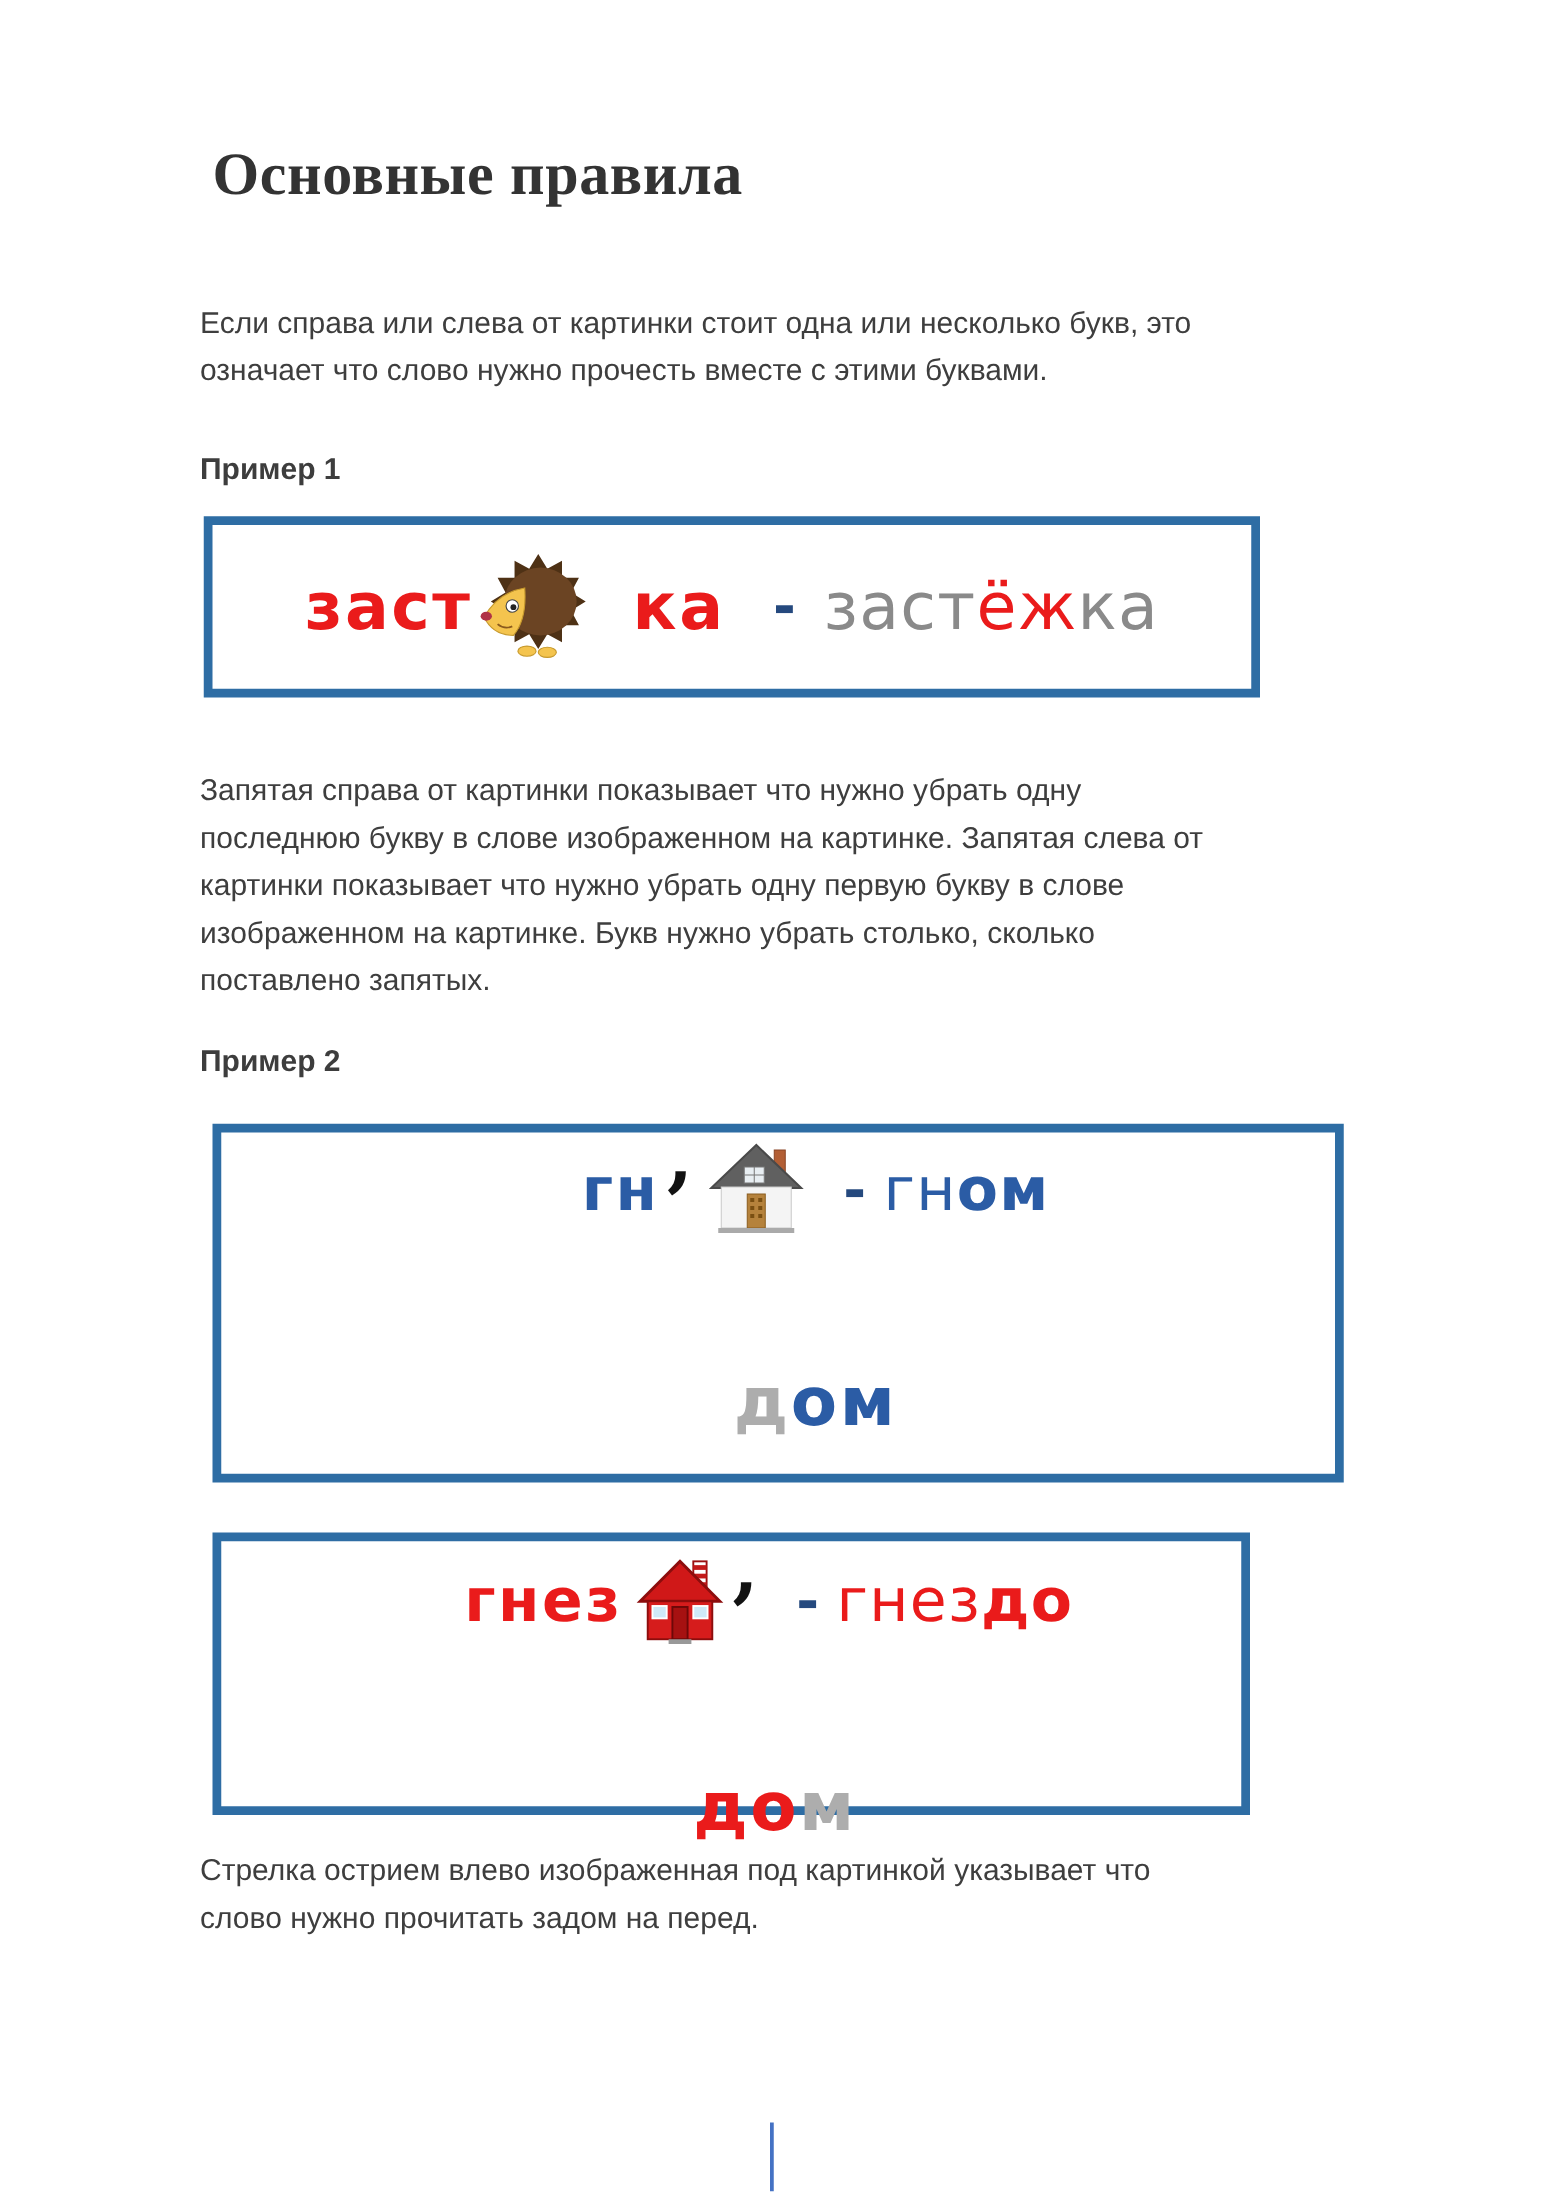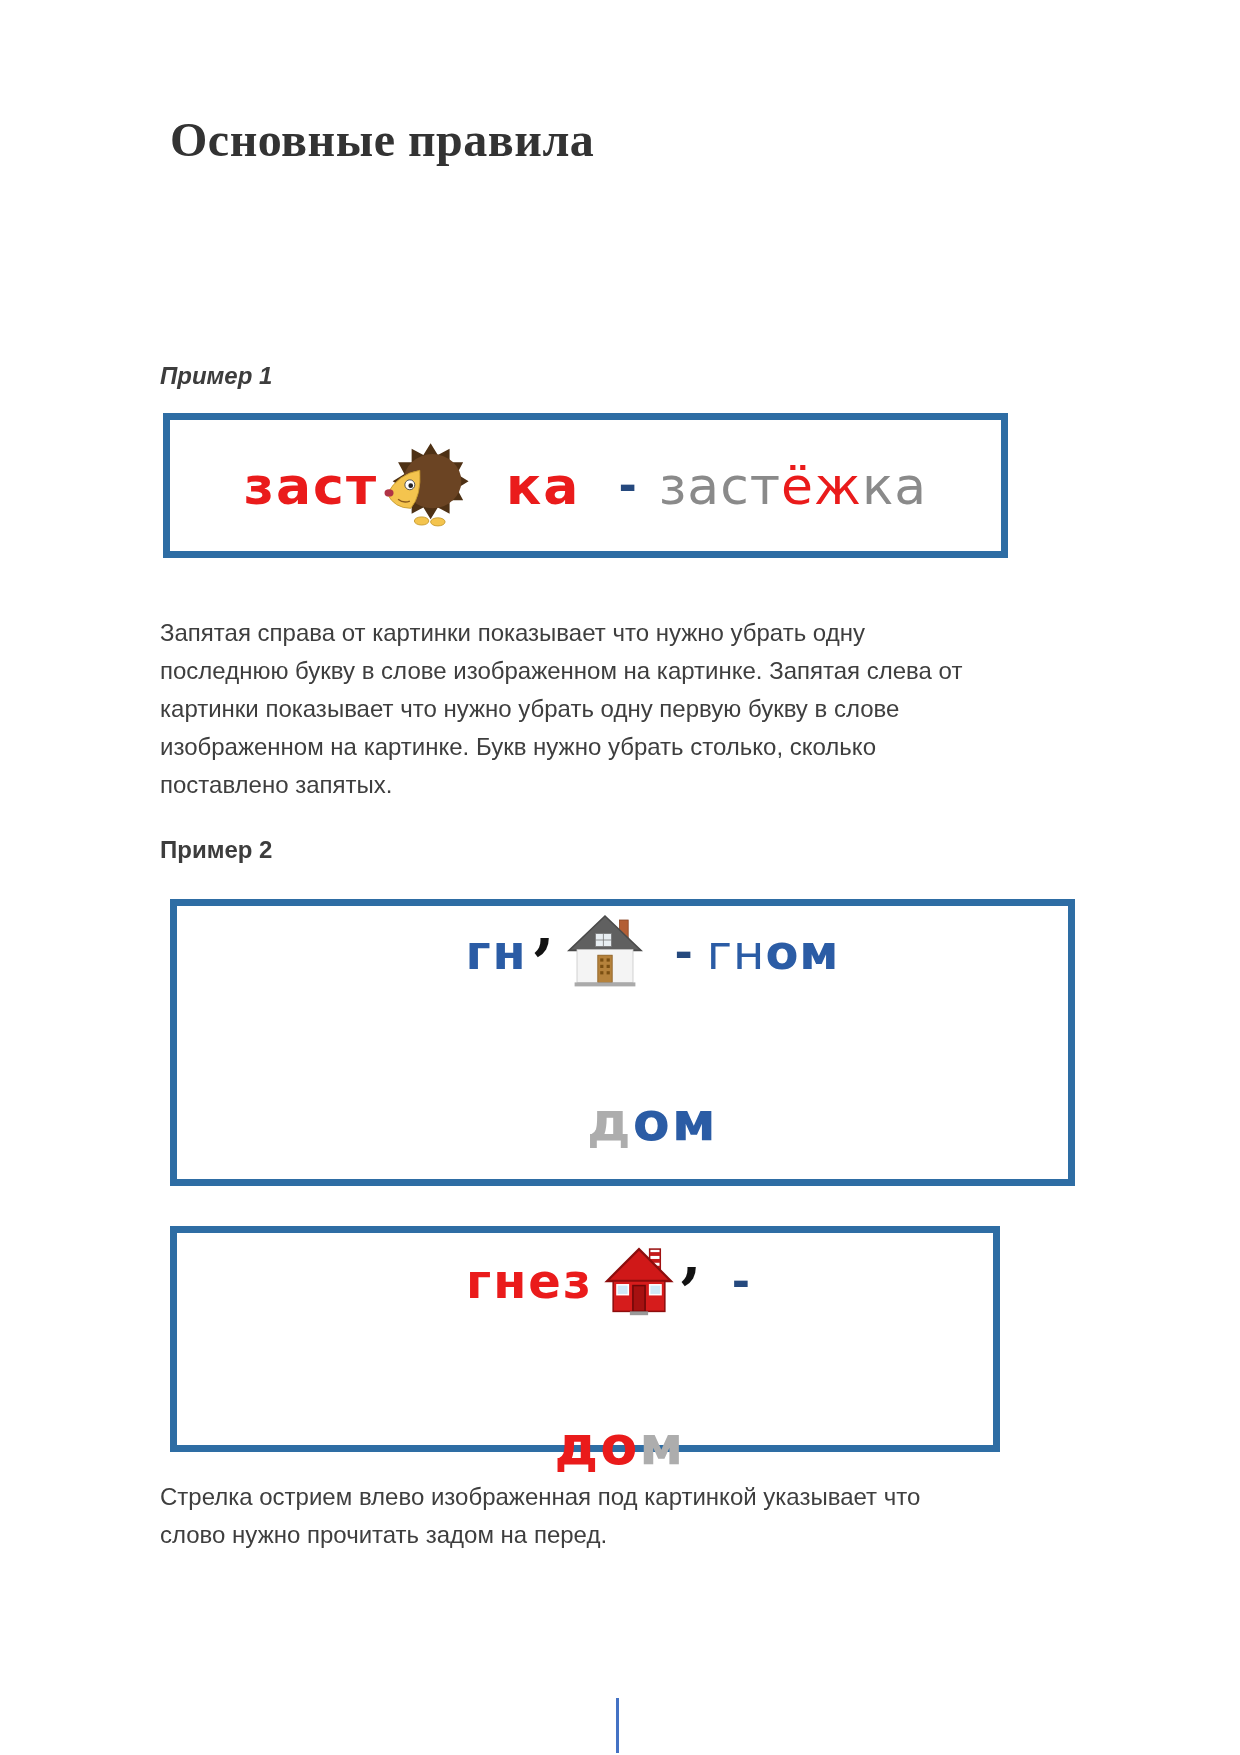--- a/index.html
+++ b/index.html
@@ -11,21 +11,21 @@
     font-family:"Liberation Serif", serif; font-weight:bold;
     font-size:48px; color:#333333; letter-spacing:0.5px;
   }
 
   .para { position:absolute; margin:0; font-size:24px; line-height:38px; color:#3e3e3e; }
   .para-intro  { left:160px; top:240px; }
   .para-comma  { left:160px; top:614px; }
   .para-arrow  { left:160px; top:1478px; }
 
   .ex-heading { position:absolute; margin:0; font-size:24px; font-weight:bold; color:#3d3d3d; }
-  .ex1-heading { left:160px; top:362px;font-style:italic; }
+  .ex1-heading { left:160px; top:362px; }
   .ex2-heading { left:160px; top:836px; }
 
   .box { position:absolute; box-sizing:border-box; border:7px solid #2E6DA4; background:#fff; }
   .box1 { left:163px; top:413px;  width:845px; height:145px; }
   .box2 { left:170px; top:899px;  width:905px; height:287px; }
   .box3 { left:170px; top:1226px; width:830px; height:226px; }
 
   .line { display:flex; align-items:center; justify-content:center;text-align:right; }
   .box1 .line { height:100%; }
   .box2 .line1 { margin-top:2px; height:88px; padding-left:60px; }
@@ -64,20 +64,21 @@
 
   .text-cursor { position:absolute; left:616px; top:1698px; width:3px; height:55px; background:#4472c4; }
 </style>
 </head>
 <body>
 
 <div class="page">
 
   <h1 class="title">Основные правила</h1>
 
+  <p class="para para-intro">Если справа или слева от картинки стоит одна или несколько букв, это<br>означает что слово нужно прочесть вместе с этими буквами.</p>
 
   <h2 class="ex-heading ex1-heading">Пример 1</h2>
 
   <div class="box box1">
     <div class="line">
       <span class="rebus big bold red">заст</span>
       <span class="pic pic-hedgehog">
         <svg viewBox="0 0 104 96" width="94" height="92">
           <polygon points="98,46 85,54 92,67 77,67 77,82 64,75 56,88 48,75 35,82 35,67 20,67 27,54 14,46 27,38 20,25 35,25 35,10 48,17 56,4 64,17 77,10 77,25 92,25 85,38" fill="#4e3115"></polygon>
           <ellipse cx="58" cy="46" rx="32" ry="30" fill="#6b4423"></ellipse>
@@ -142,20 +143,21 @@
           <polygon points="50,8 8,50 92,50" fill="#d01818" stroke="#8c0d0d" stroke-width="3"></polygon>
           <rect x="16" y="50" width="68" height="40" fill="#d61c1c" stroke="#8c0d0d" stroke-width="2"></rect>
           <rect x="21" y="55" width="15" height="13" fill="#cfe9f7" stroke="#ffffff" stroke-width="2"></rect>
           <rect x="64" y="55" width="15" height="13" fill="#cfe9f7" stroke="#ffffff" stroke-width="2"></rect>
           <rect x="42" y="56" width="16" height="34" fill="#a61111" stroke="#6d0808" stroke-width="2"></rect>
           <rect x="38" y="90" width="24" height="5" fill="#999999"></rect>
         </svg>
       </span>
       <span class="comma">,</span>
       <span class="dash">-</span>
+      <span class="answer-word mid"><span class="red">гнез</span><span class="red bold">до</span></span>
     </div>
     <div class="line line2">
       <span class="word-below"><span class="red">до</span><span class="lgray">м</span></span>
     </div>
   </div>
 
   <p class="para para-arrow">Стрелка острием влево  изображенная под картинкой указывает что<br>слово нужно прочитать задом на перед.</p>
 
   <div class="text-cursor"></div>
 

